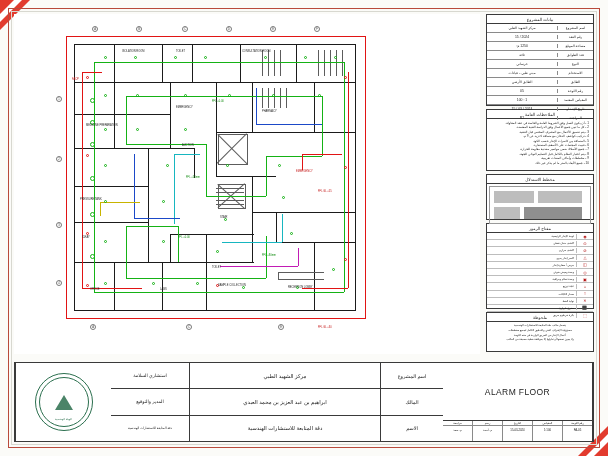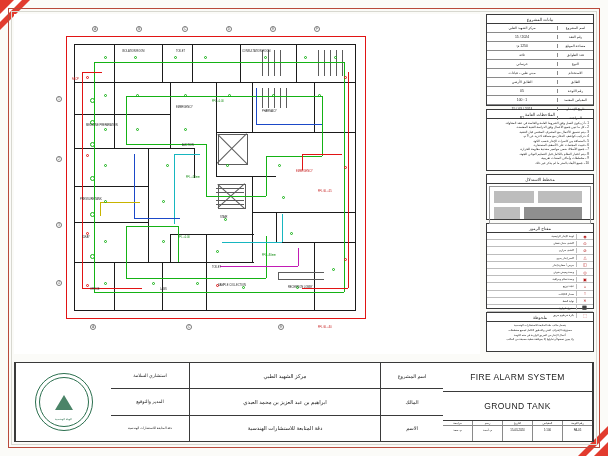--- a/index.html
+++ b/index.html
@@ -487,25 +487,22 @@
         <div class="tbk2">المدير والتوقيع</div>
       </div>
       <div class="tbrow">
         <div class="tbk">الاسم</div>
         <div class="tbv">دقة المتابعة للاستشارات الهندسية</div>
         <div class="tbk2" style="font-size:3.2px;">دقة المتابعة للاستشارات الهندسية</div>
       </div>
     </div>
 
     <div id="tb-right">
-      <div class="tt">
-        <span>FIRE ALARM SYSTEM</span>
-      </div>
       <div class="tt tt2">
-        <span>GROUND TANK</span>
+        <span>ALARM FLOOR</span>
       </div>
       <div class="meta">
         <div class="mcell">
             <div class="mh">رقم اللوحة</div>
             <div class="mv">FA-05</div>
           </div>
         <div class="mcell">
             <div class="mh">المقياس</div>
             <div class="mv">1:100</div>
           </div>

